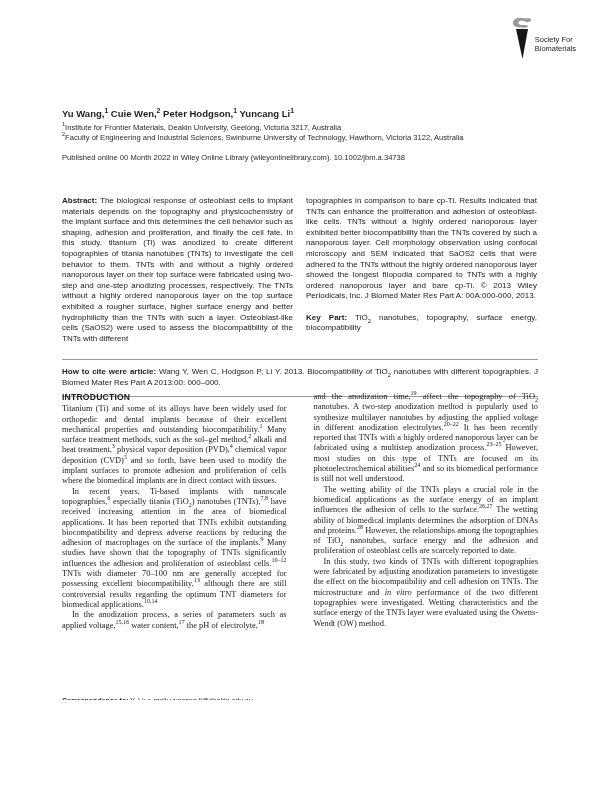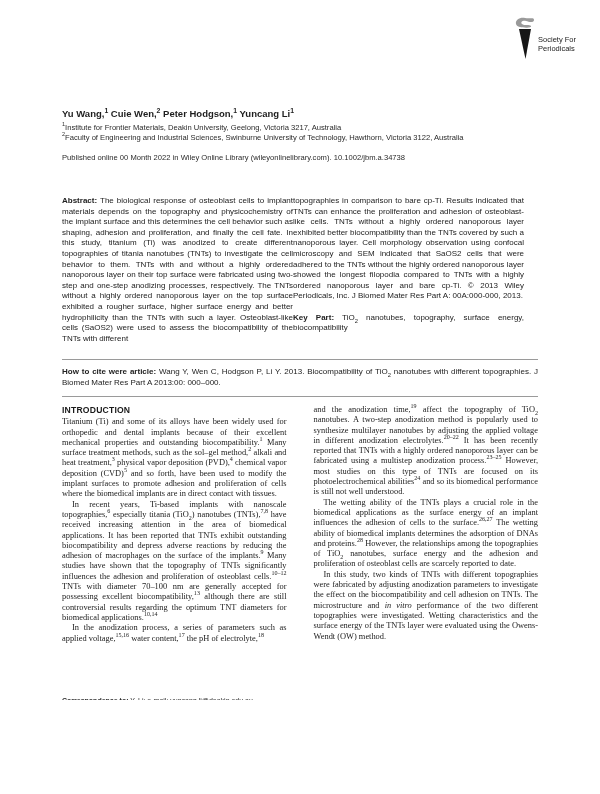--- a/index.html
+++ b/index.html
@@ -10,33 +10,33 @@
   sup,sub{line-height:0;font-size:0.72em;}
   
   .logo{position:absolute;top:16px;right:24px;display:flex;align-items:flex-start;}
   .logo-text{font-size:7.5px;line-height:9px;color:#222;margin-top:19px;margin-left:2px;}
   
   .title{position:absolute;top:62px;left:62px;right:62px;font-size:15px;font-weight:bold;letter-spacing:0.1px;}
   .authors{position:absolute;top:108px;left:62px;right:62px;font-size:9.5px;font-weight:bold;}
   .affils{position:absolute;top:123px;left:62px;right:62px;font-size:7.6px;line-height:10px;color:#2a2a2a;}
   .dates{position:absolute;top:153px;left:62px;right:62px;font-size:7.6px;line-height:10.5px;color:#2a2a2a;}
   
-  .abstract{position:absolute;top:196px;left:62px;right:62px;display:flex;}
+  .abstract{position:absolute;top:196px;left:62px;right:62px;display:flex;gap:13px;}
   .abstract .col{width:231px;font-size:8px;line-height:10.6px;text-align:justify;color:#222;}
   .abstract p{margin:0;}
   .abstract .keywords{margin-top:10.6px;}
   
   .citation{
     position:absolute;top:359px;left:62px;right:62px;
     border-top:1px solid #9a9a9a;border-bottom:1px solid #9a9a9a;
     padding:7px 0 8px 0;font-size:8px;line-height:10.6px;text-align:justify;color:#222;
   }
   .citation p{margin:0;}
   
-  .intro{position:absolute;top:405px;left:62px;right:62px;display:flex;gap:27px;}
+  .intro{position:absolute;top:392px;left:62px;right:62px;display:flex;gap:27px;}
   .intro .col{width:231px;font-family:"Liberation Serif",serif;font-size:8.4px;line-height:10.3px;text-align:justify;color:#1a1a1a;}
   .intro h2{font-family:"Liberation Sans",sans-serif;font-size:8.6px;font-weight:bold;margin:0 0 2px 0;letter-spacing:0.2px;}
   .intro p{margin:0;text-indent:10px;}
   .intro p.noindent{text-indent:0;}
   
   .footnotes{position:absolute;top:696px;left:62px;right:62px;font-size:7px;line-height:9.5px;color:#2a2a2a;}
   .footnotes p{margin:0;}
   .pagefooter{position:absolute;top:739px;left:62px;right:62px;display:flex;justify-content:space-between;font-size:6.8px;color:#333;letter-spacing:0.2px;}
 </style>
 </head>
@@ -46,21 +46,21 @@
 
   <div class="logo">
     <span>
       <svg width="22" height="44" viewBox="0 0 22 44">
         <path d="M2,8 C1,4 6,1 11,2 C16,3 20,1 20,4 C20,7 15,6 12,5 C9,4 6,6 8,8 C10,10 16,8 17,10 C18,12 10,12 6,11 C3,10.4 2.6,9.6 2,8 Z" fill="#9a9a9a"></path>
         <polygon points="5,13 17,13 11.5,43" fill="#161616"></polygon>
       </svg>
     </span>
     <span class="logo-text">
       <span>Society For</span><br>
-      <span>Periodicals</span>
+      <span>Biomaterials</span>
     </span>
   </div>
 
   <div class="authors">Yu Wang,<sup>1</sup> Cuie Wen,<sup>2</sup> Peter Hodgson,<sup>1</sup> Yuncang Li<sup>1</sup></div>
   <div class="affils">
     <div><sup>1</sup>Institute for Frontier Materials, Deakin University, Geelong, Victoria 3217, Australia</div>
     <div><sup>2</sup>Faculty of Engineering and Industrial Sciences, Swinburne University of Technology, Hawthorn, Victoria 3122, Australia</div>
   </div>
   <div class="dates">
     <div>Published online 00 Month 2022 in Wiley Online Library (wileyonlinelibrary.com). 10.1002/jbm.a.34738</div>

